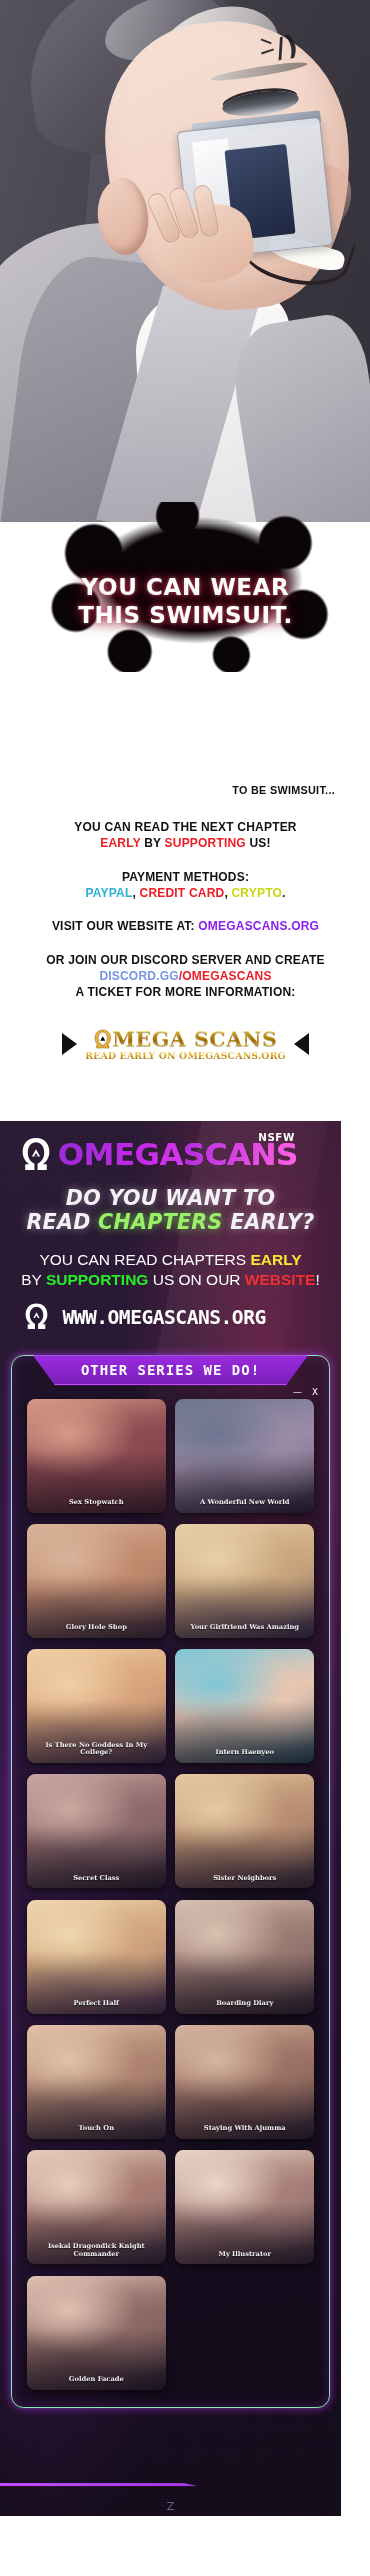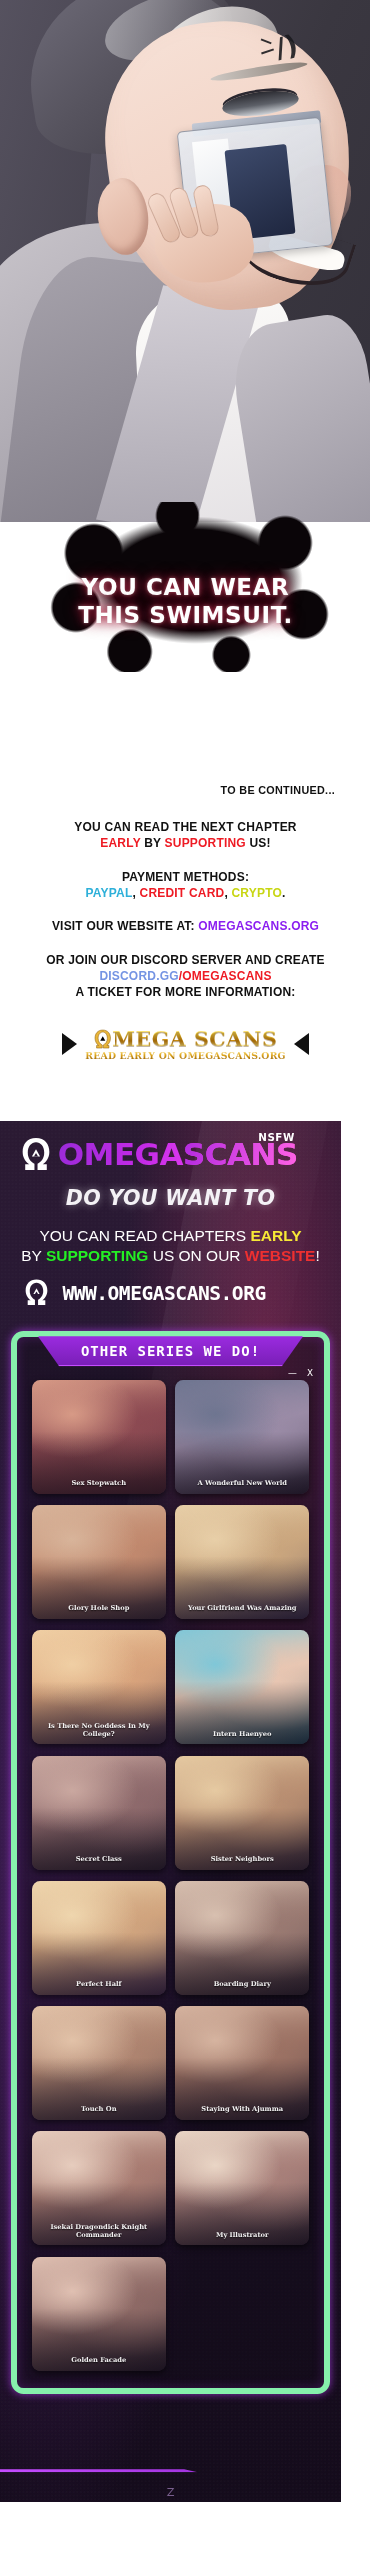--- a/index.html
+++ b/index.html
@@ -295,21 +295,21 @@
   }
   .url-mark{ width:27px; height:30px; flex:0 0 auto; }
   .url-text{
     font-family:"DejaVu Sans Mono", monospace; font-weight:bold;
     font-size:19.6px; letter-spacing:-0.5px; color:#fff;
   }
 
   
   .series-box{
     position:relative; margin:23px 11.3px 0 11.3px; padding:0 0 17.5px 0;
-    border:6px solid #86efac; border-radius:12.4px;
+    border:1px solid #86efac; border-radius:12.4px;
     box-shadow:0 0 8.2px rgba(178,60,240,.75), inset 0 0 11.3px rgba(178,60,240,.25);
     background:rgba(18,10,24,.45);
   }
   .series-title-bar{
     position:relative; margin:-1px 20.6px 0 20.6px; height:30px;
     background:linear-gradient(180deg,#9b2be0,#7a1fb8);
     border:1px solid #c44cff; border-top:none;
     border-radius:0 0 2.1px 2.1px;
     clip-path:polygon(0 0, 100% 0, 92% 100%, 8% 100%);
     box-shadow:0 0 9.3px rgba(178,60,240,.8);
@@ -404,21 +404,21 @@
   <div class="splash-wrap">
     <div class="splash"></div>
     <div class="splash-text">
       <div>YOU CAN WEAR</div>
       <div>THIS SWIMSUIT.</div>
     </div>
   </div>
 
   <div class="credits">
 
-    <div class="tbc">TO BE CONTINUED...</div>
+    <div class="tbc">TO BE SWIMSUIT...</div>
 
     <div class="cgap-lg"></div>
 
     <div class="cline">YOU CAN READ THE NEXT CHAPTER</div>
     <div class="cline">
       <span class="red">EARLY</span><span> BY </span><span class="red">SUPPORTING</span><span> US!</span>
     </div>
 
     <div class="cgap-md"></div>
 
@@ -474,20 +474,21 @@
           <path d="M33 33 l4 7 -8 0 z" fill="#2b1a33"></path>
         </svg>
         <div class="omega-word">
           <span>OMEGA</span><span class="scans">SCANS</span>
           <span class="nsfw-tag">NSFW</span>
         </div>
       </div>
 
       <div class="promo-h1">
         <div>DO YOU WANT TO</div>
+        <div><span>READ </span><span class="green">CHAPTERS</span><span> EARLY?</span></div>
       </div>
 
       <div class="promo-h2">
         <div><span>YOU CAN READ CHAPTERS </span><span class="yellow">EARLY</span></div>
         <div><span>BY </span><span class="green2">SUPPORTING</span><span> US ON OUR </span><span class="red2">WEBSITE</span><span>!</span></div>
       </div>
 
       <div class="url-row">
         <svg class="url-mark" viewBox="0 0 52 58">
           <path d="M26 3 C13 3 5 12 5 24 c0 9 5 16 10 19 l-6 0 0 9 14 0 0-10 c-5-3-10-8-10-17 0-9 5-16 13-16 s13 7 13 16 c0 9-5 14-10 17 l0 10 14 0 0-9 -6 0 c5-3 10-10 10-19 0-12-8-21-21-21 z" fill="#ffffff"></path>

